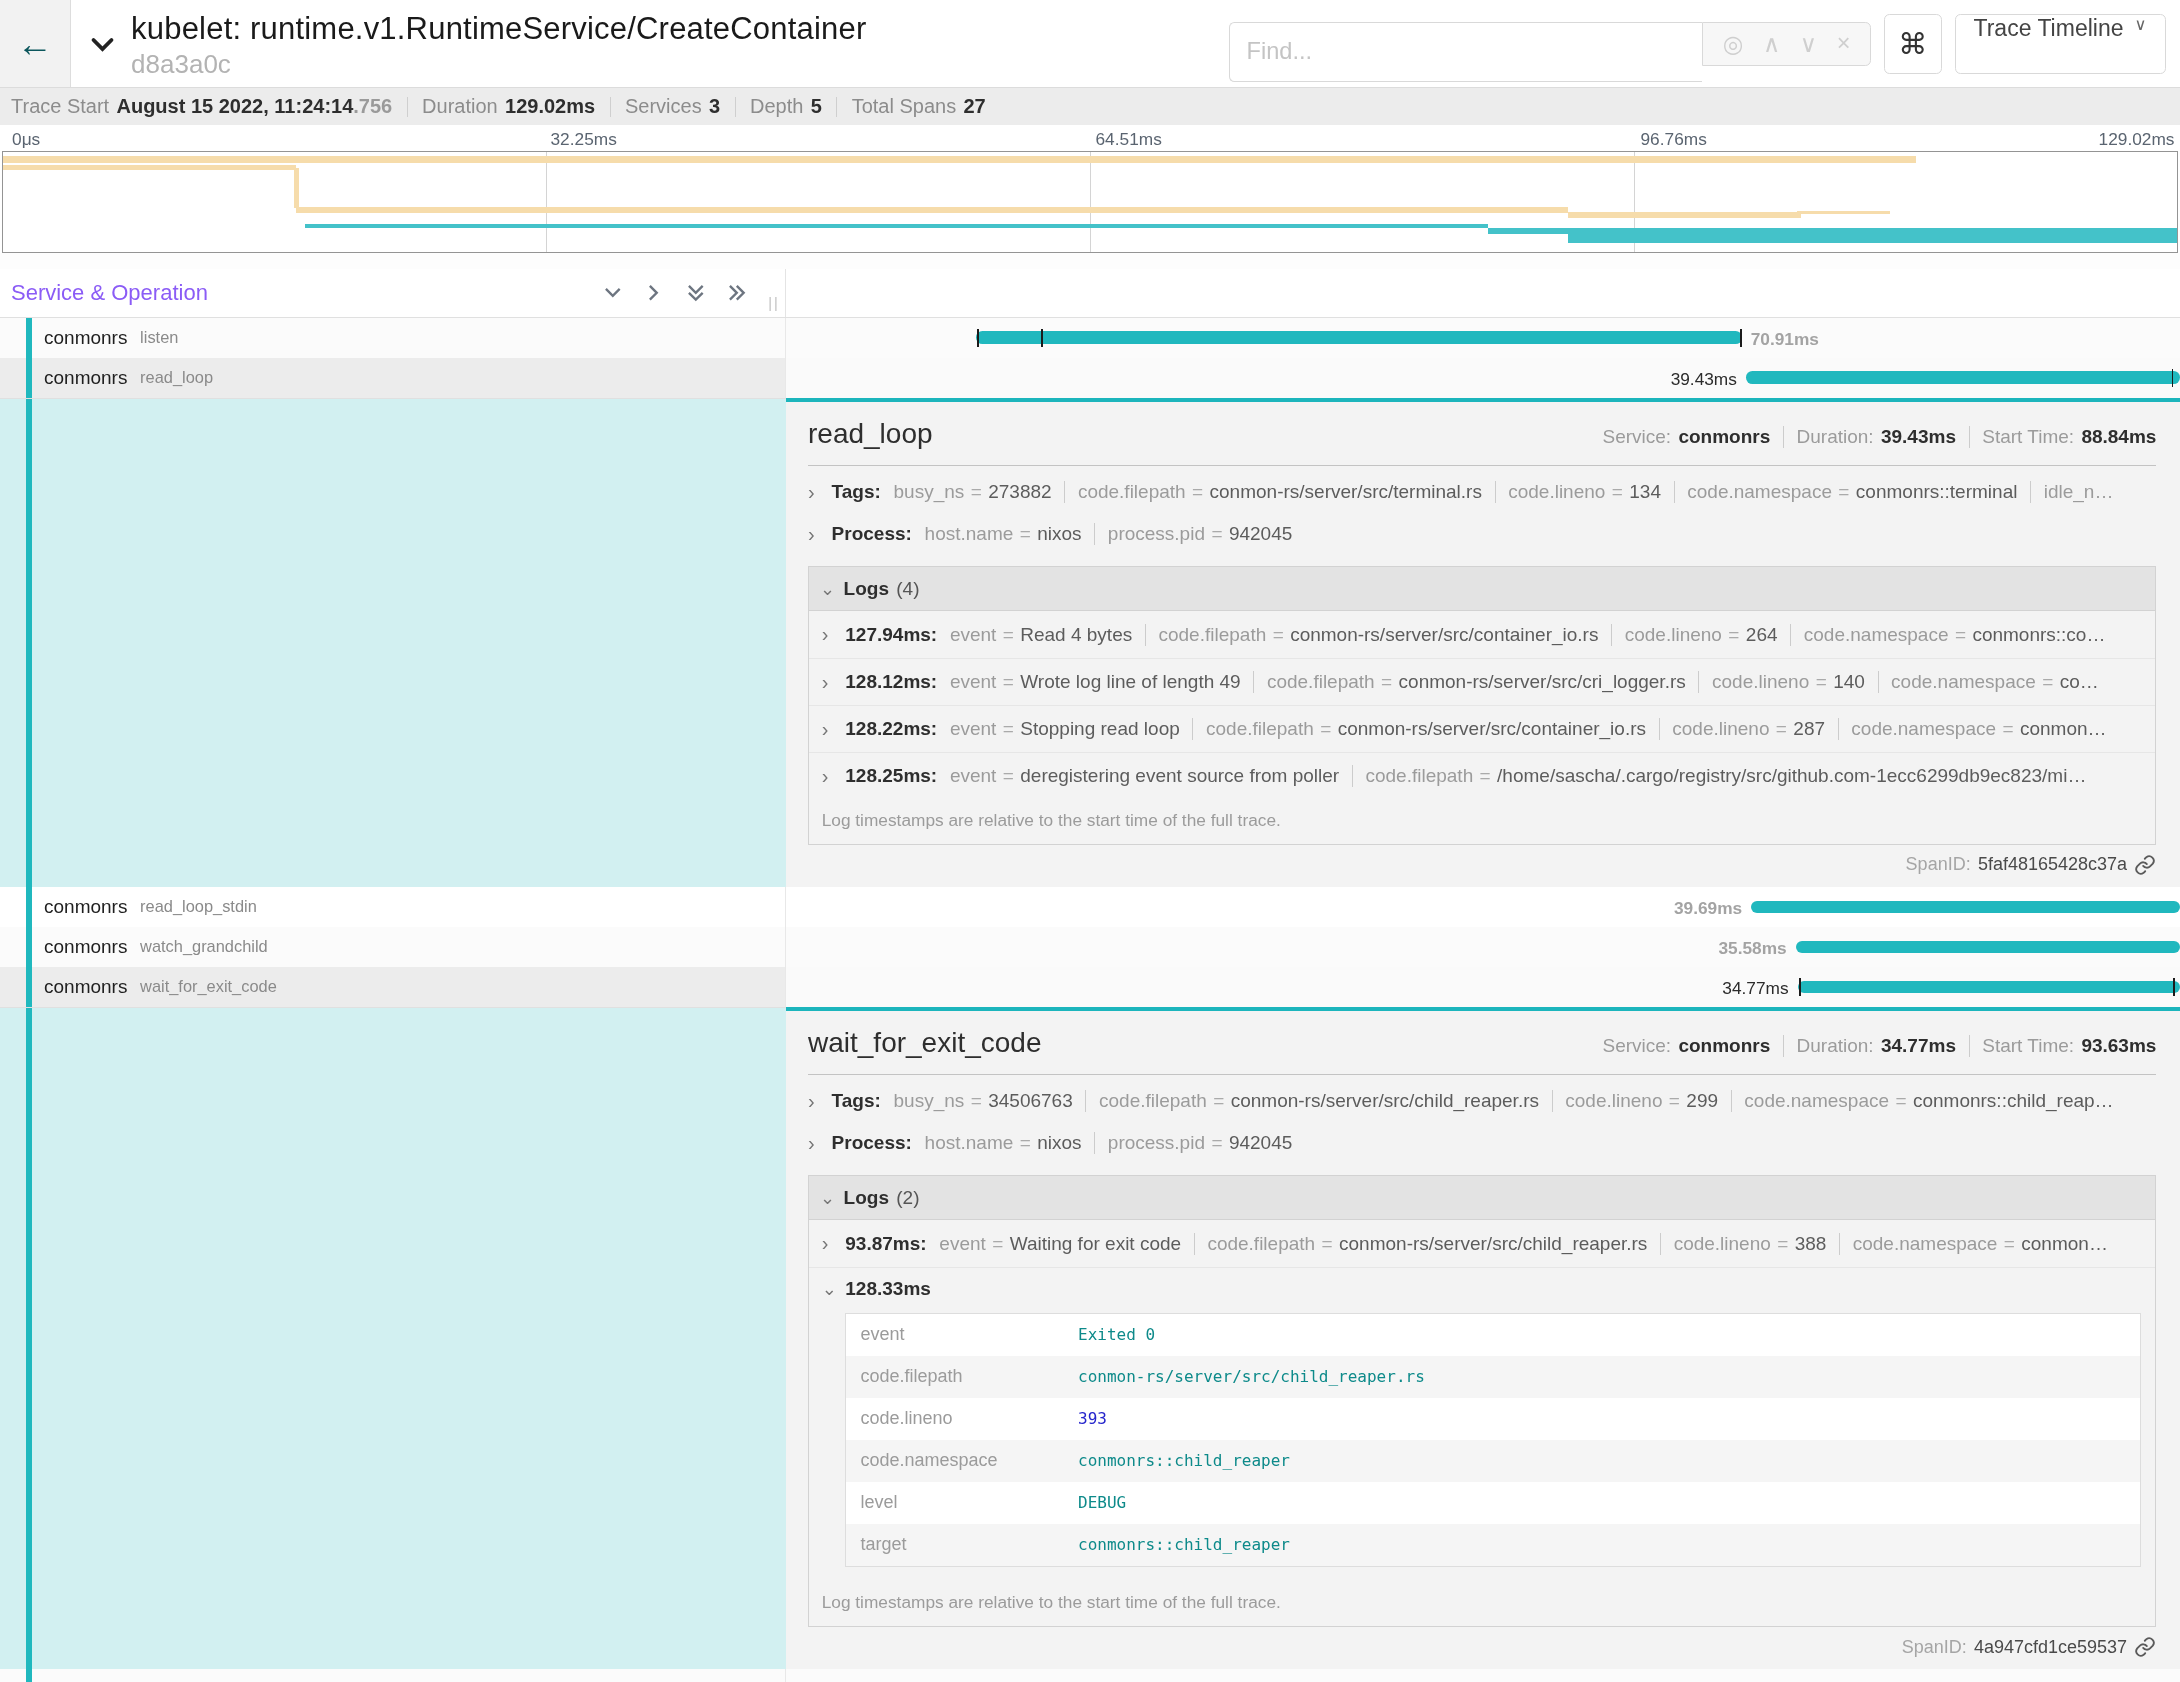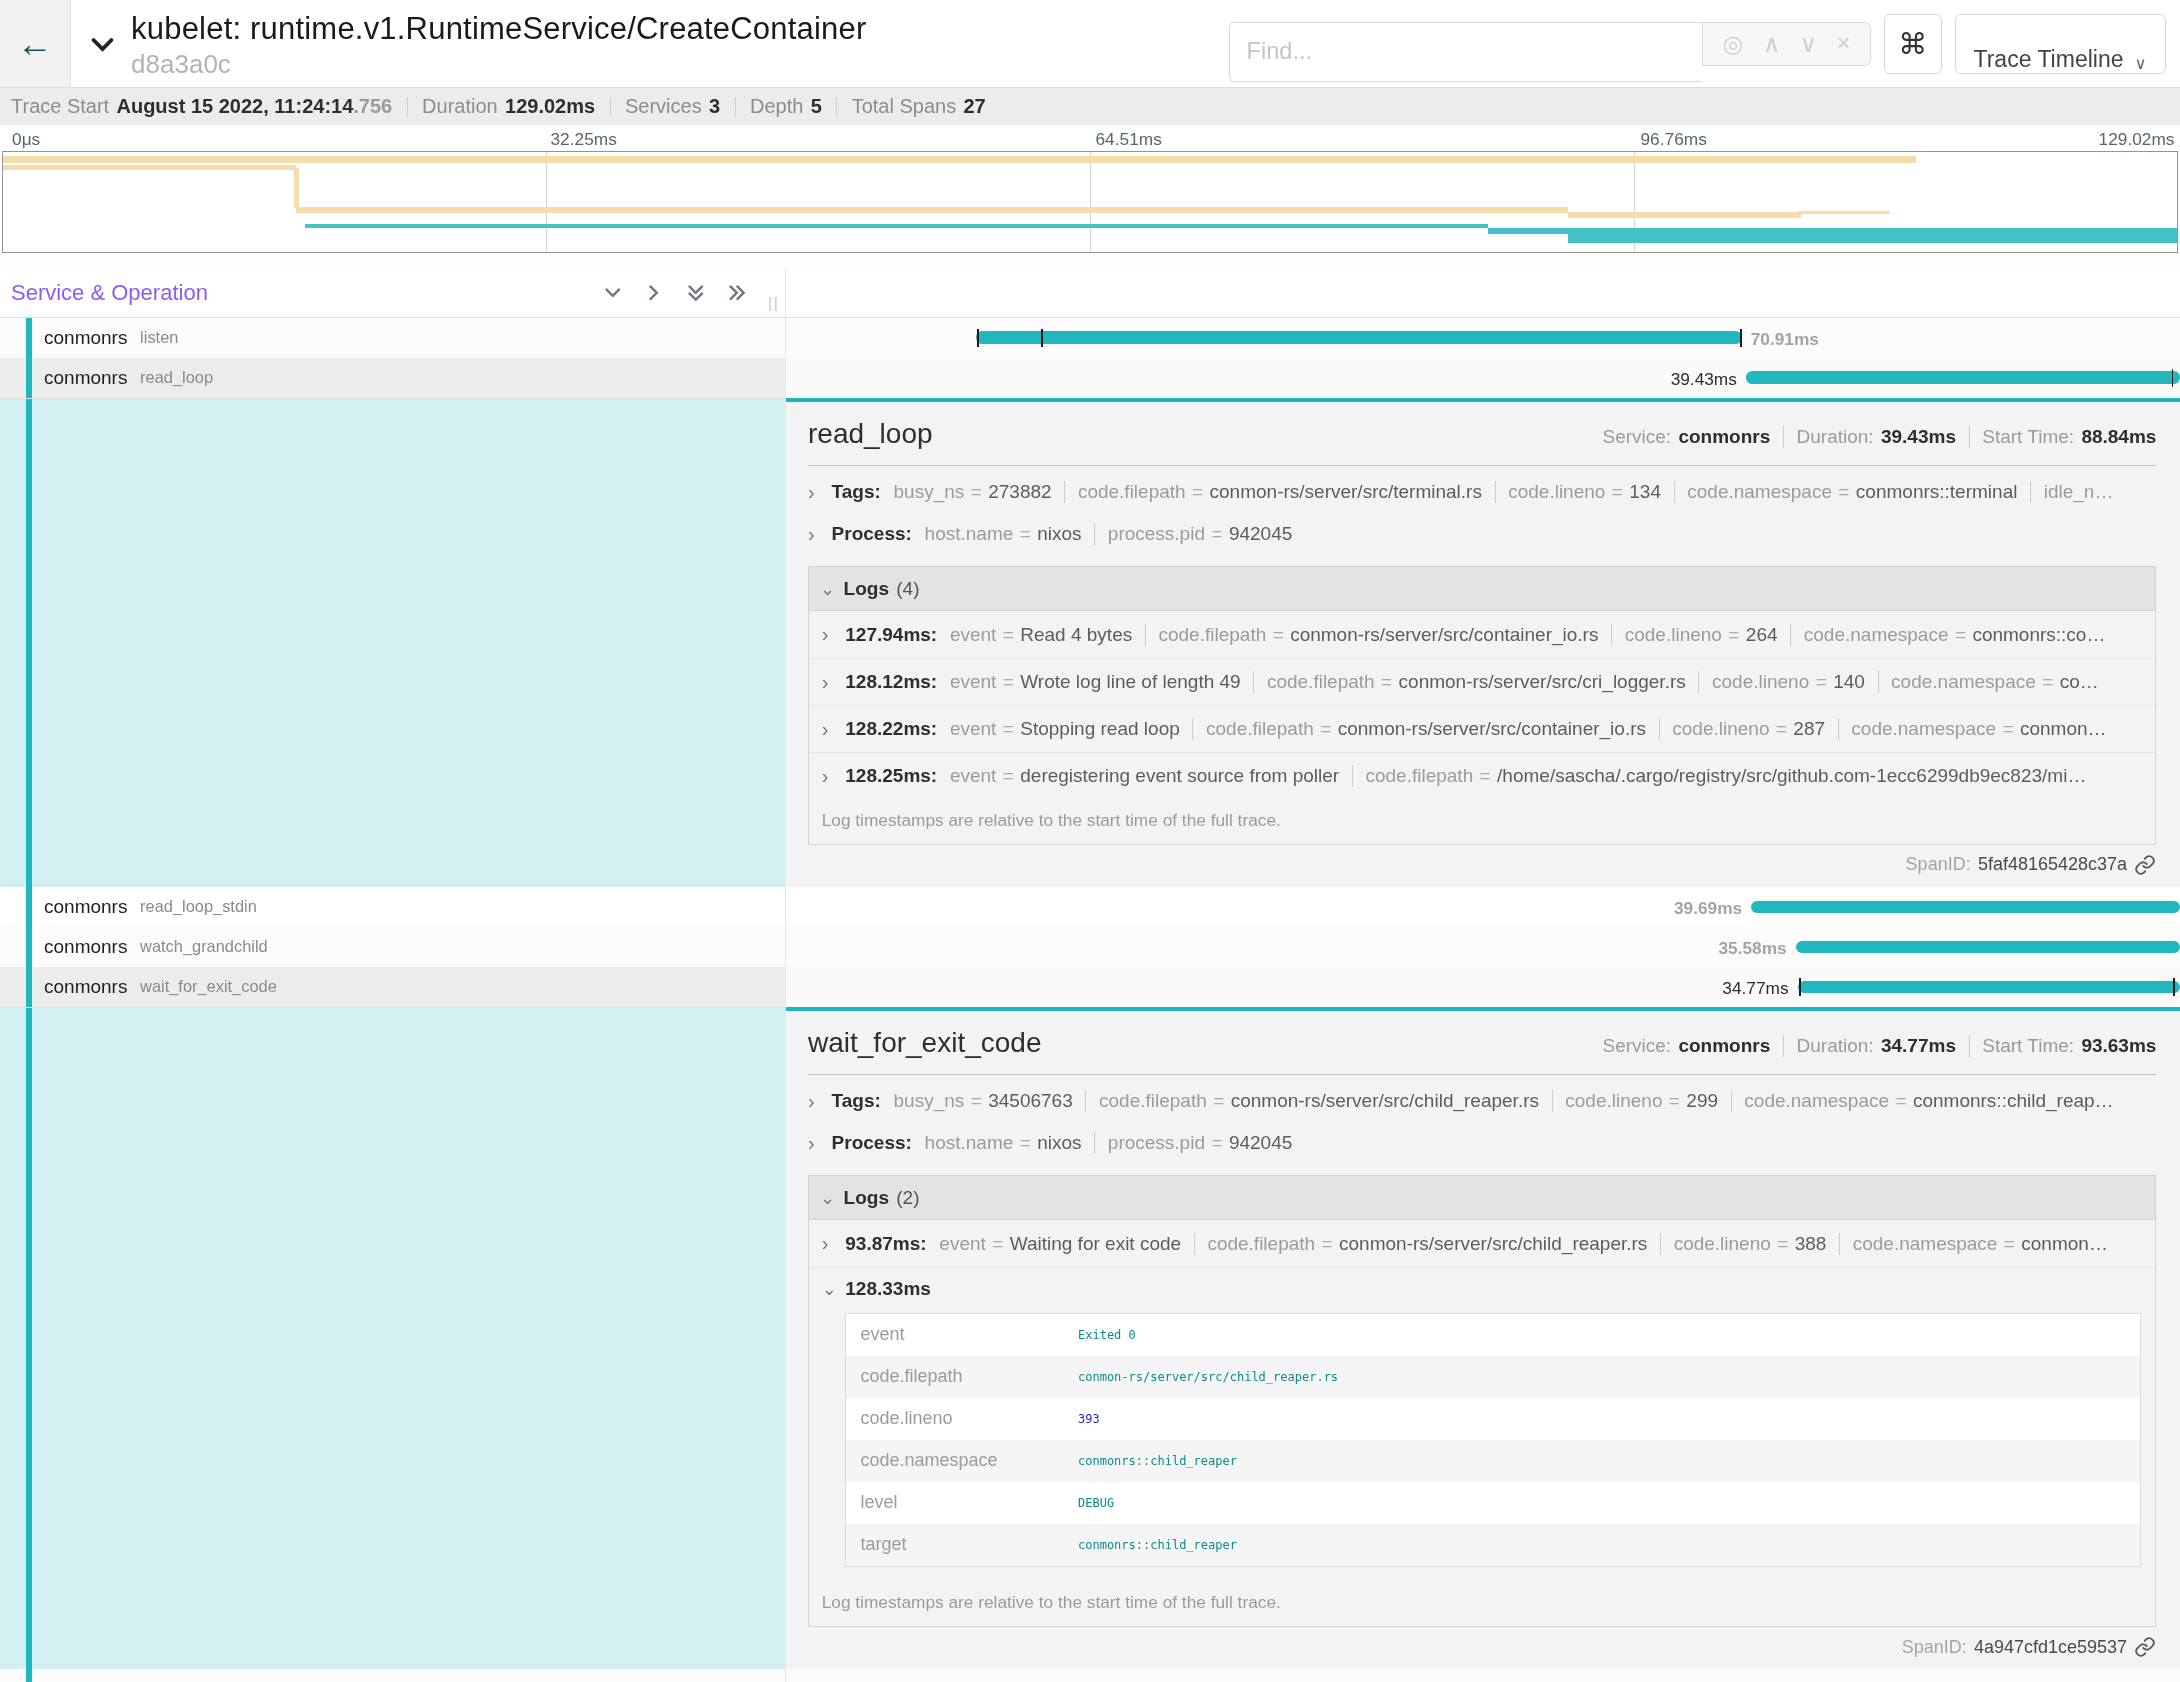--- a/index.html
+++ b/index.html
@@ -19,21 +19,21 @@
   .find-group { display:flex; height:44px; }
   .find-input { width:473px; height:60px; border:0.9px solid #d9d9d9; border-right:none;
     border-radius:5.5px 0 0 5.5px; padding:0 16.4px; font-size:23.6px; color:#444; outline:none; }
   .find-input::placeholder { color:#c4c4c4; }
   .find-tools { width:169px; background:#f7f7f7; border:0.9px solid #d9d9d9; border-radius:0 5.5px 5.5px 0;
     display:flex; align-items:center; justify-content:space-evenly; color:#cfcfcf; font-size:23.6px; }
   .find-tools span { cursor:pointer; }
   .kbd-btn { height:60px; width:58px; border:0.9px solid #d9d9d9; border-radius:5.5px; background:#fff;
     display:flex; align-items:center; justify-content:center; font-size:29px; color:#333; cursor:pointer; }
   .view-btn { height:60px; border:0.9px solid #d9d9d9; border-radius:5.5px; background:#fff; display:flex;
-    align-items:flex-end; gap:11px; padding:0 18px; font-size:23px; color:#444; cursor:pointer; }
+    align-items:flex-start; gap:11px; padding:0 18px; font-size:23px; color:#444; cursor:pointer; }
   .view-btn .vchev { font-size:16.4px; color:#666; }
 
   
   .summary { height:38px; background:#ececec; border-top:0.9px solid #dcdcdc; display:flex;
     align-items:center; padding-left:11px; font-size:20px; color:#8c8c8c; white-space:nowrap; }
   .summary b { color:#2e2e2e; font-weight:700; margin-left:7.3px; }
   .summary .frac { color:#9a9a9a; font-weight:700; }
   .summary .vsep { width:0.9px; height:20px; background:#cfcfcf; margin:0 14.5px; display:inline-block; }
 
   
@@ -98,21 +98,21 @@
   .log-row { min-height:47px; display:flex; align-items:center; padding-left:12.7px; font-size:19px;
     border-top:0.9px solid #e6e6e6; cursor:pointer; }
   .log-row:first-child { border-top:none; }
   .log-time { color:#2e2e2e; font-weight:700; margin-right:12.7px; white-space:nowrap; }
   .log-expanded-head { min-height:42px; display:flex; align-items:center; padding-left:12.7px;
     font-size:19px; border-top:0.9px solid #e6e6e6; cursor:pointer; }
   .kv-table { background:#fff; border:0.9px solid #ddd; margin:3.6px 14.5px 14.5px 36px; }
   .kv-trow { display:flex; min-height:42px; align-items:center; }
   .kv-trow:nth-child(even) { background:#f5f5f5; }
   .kv-trow .key { width:232px; padding-left:14.5px; font-size:18px; color:#9b9b9b; flex:none; }
-  .kv-trow .val { font-size:12px; }
+  .kv-trow .val { font-size:16px; }
   .val.string { color:#0d8a8a; }
   .val.number { color:#2525cc; }
   .logs-foot { padding:11px 12.7px 12.7px; font-size:17.3px; color:#9b9b9b; }
   .spanid-row { display:flex; justify-content:flex-end; align-items:center; gap:7.3px;
     margin-top:9px; font-size:18px; color:#a5a5a5; }
   .spanid-row .sid { color:#4a4a4a; }
   .spanid-row svg { cursor:pointer; }
 </style>
 </head>
 <body>

